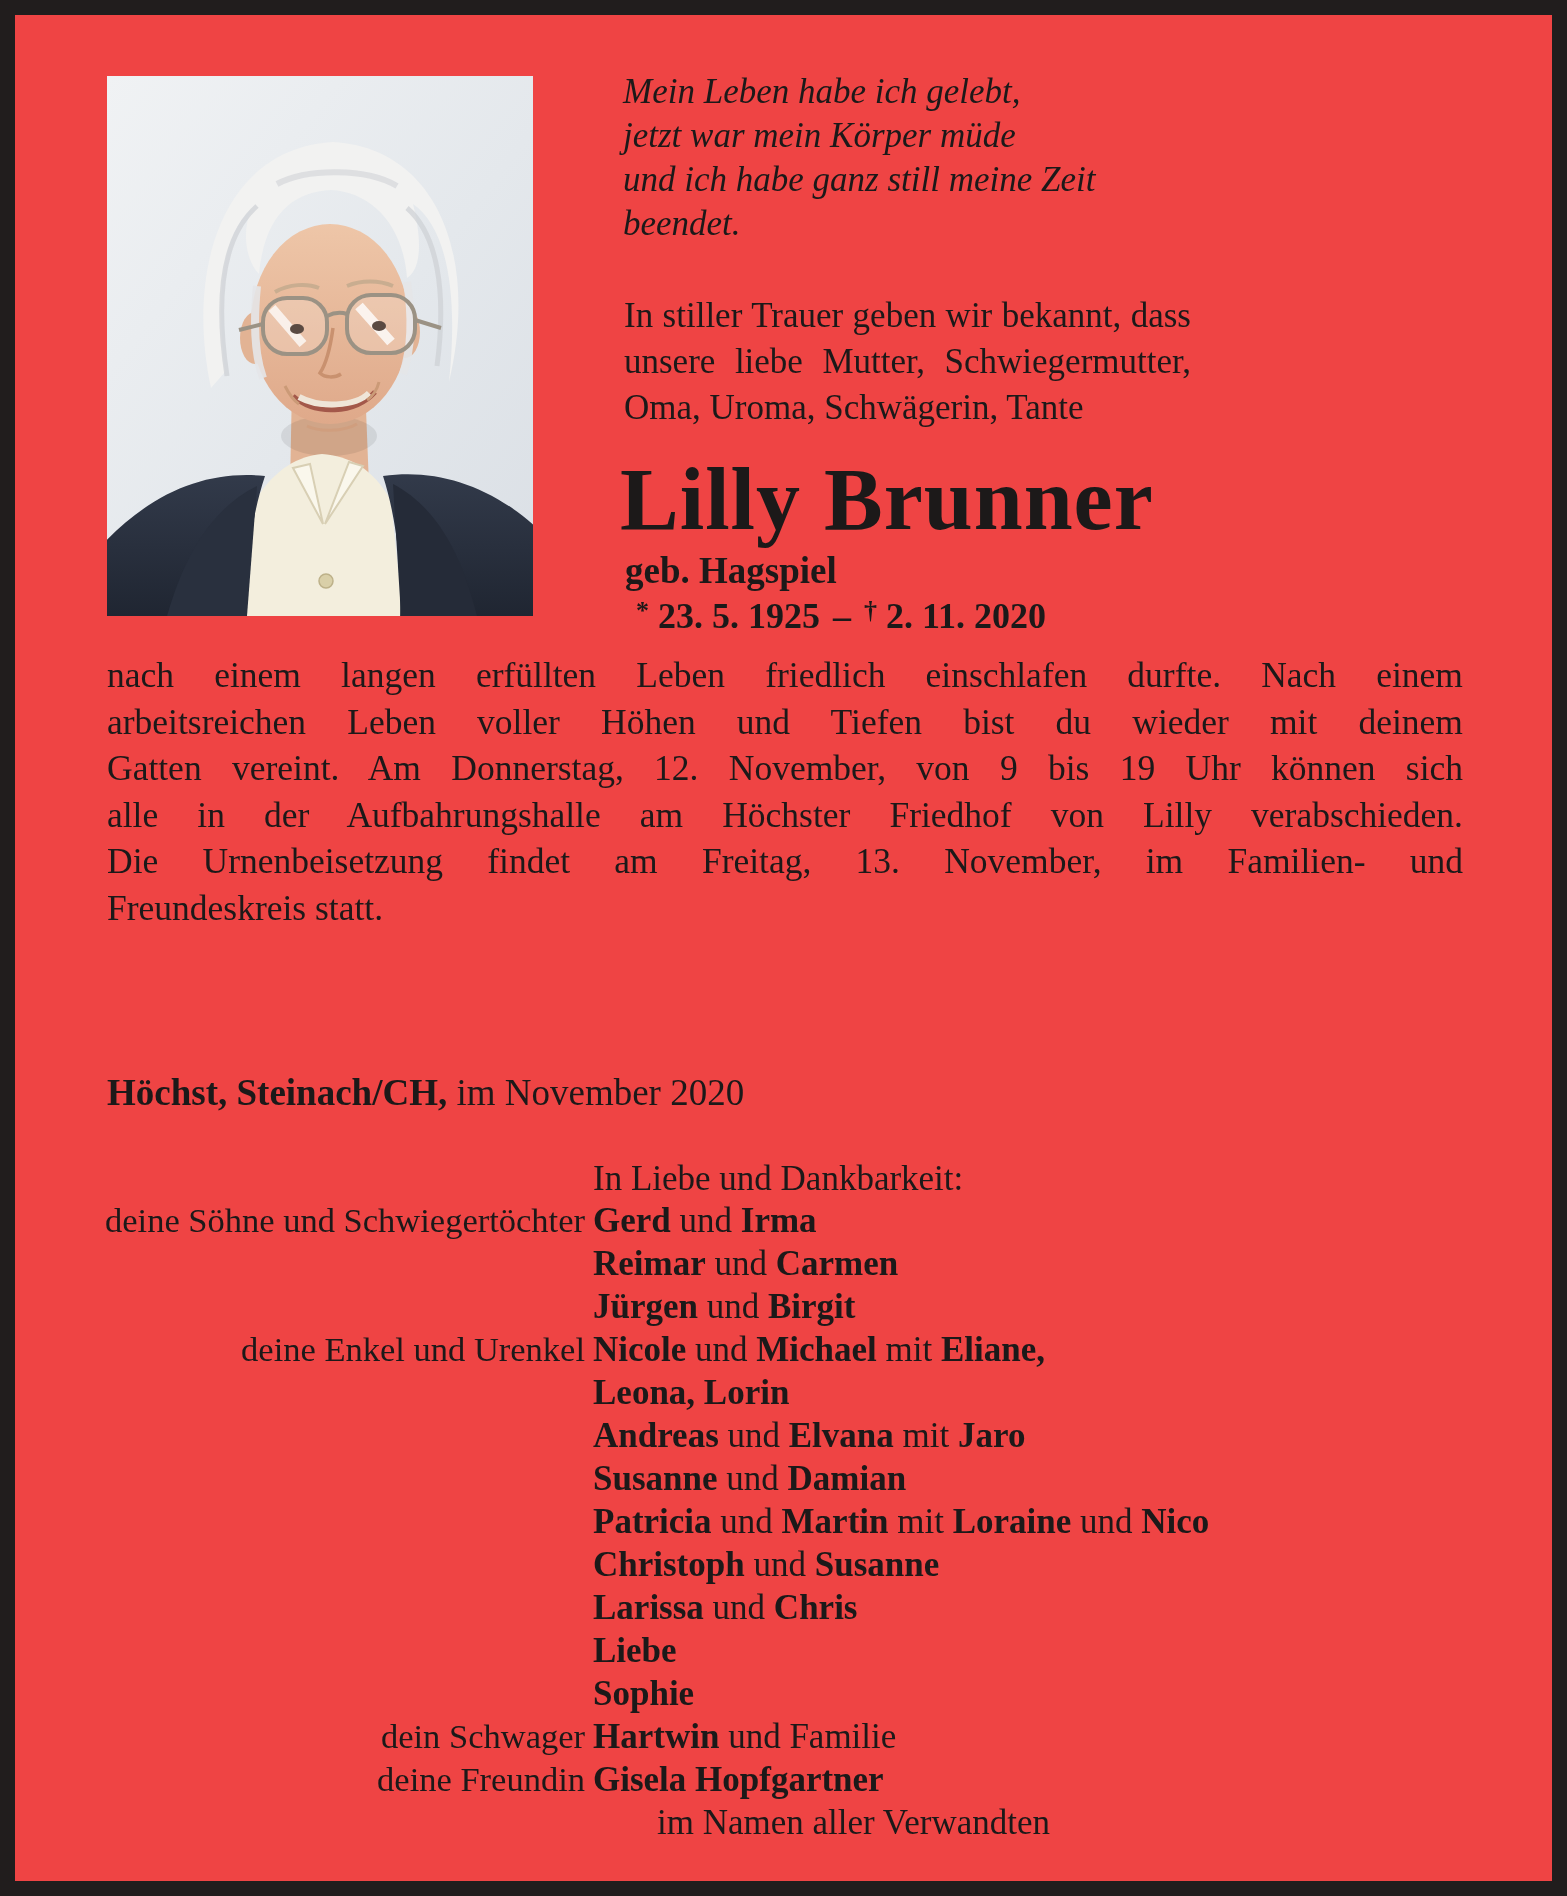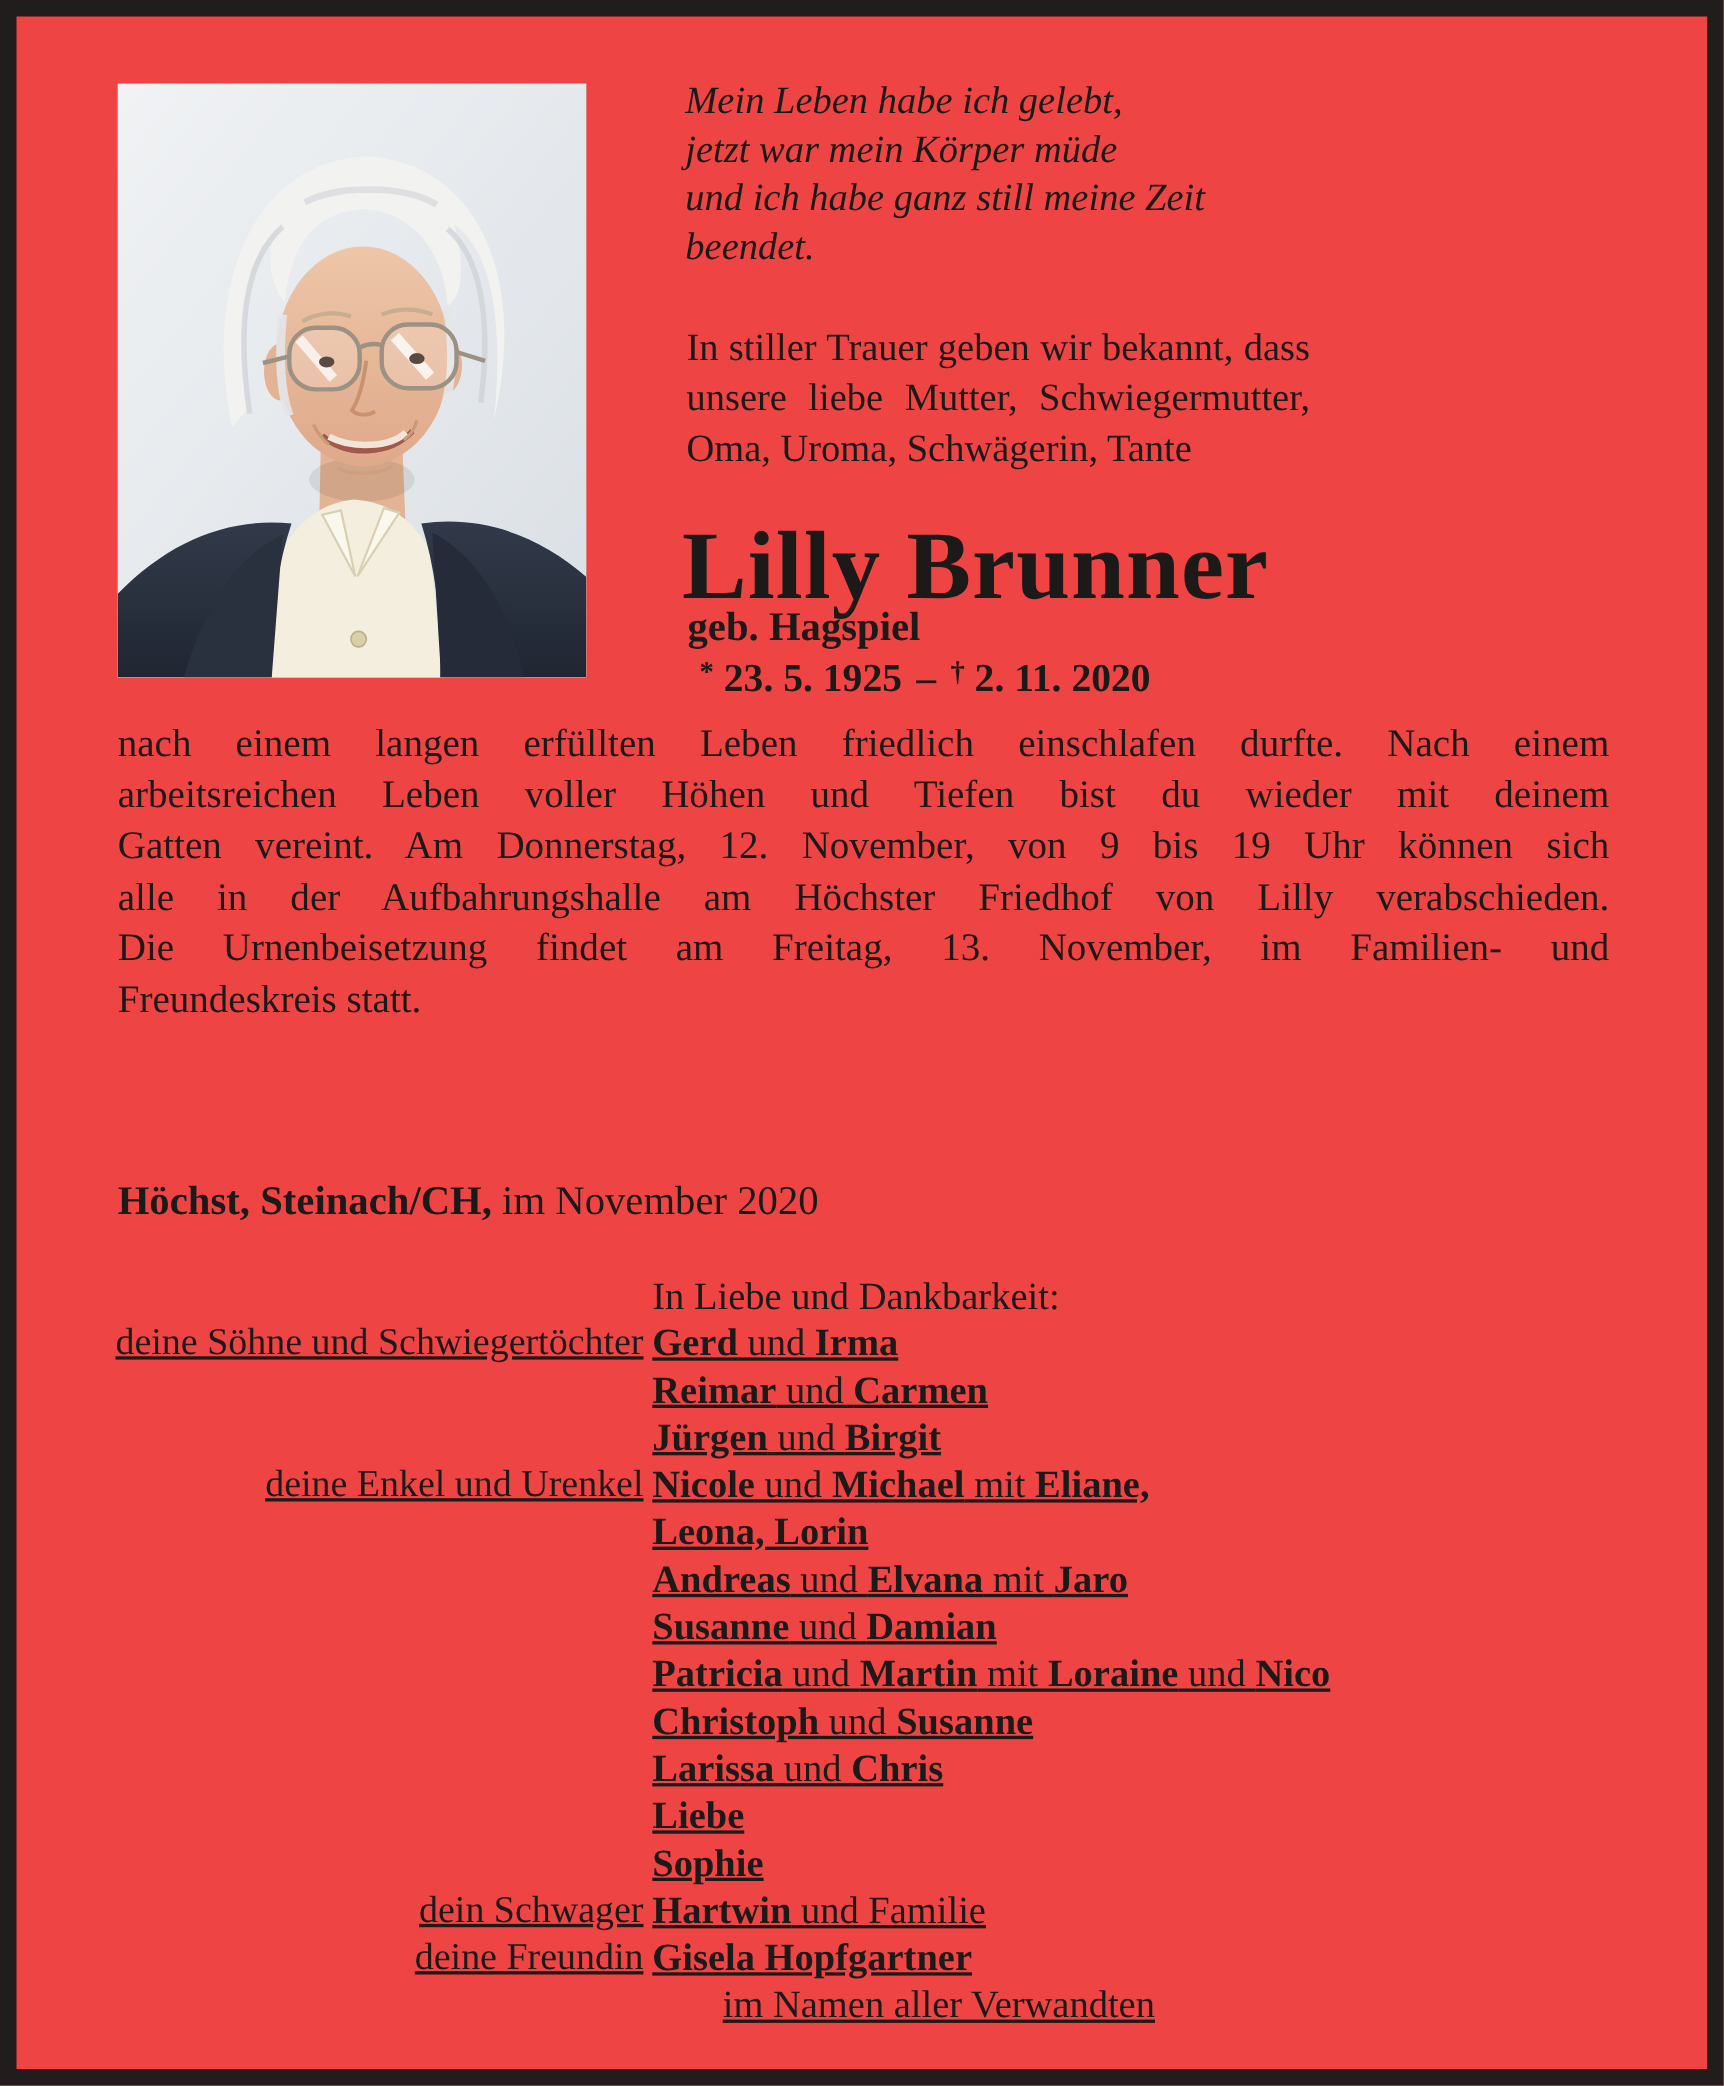--- a/index.html
+++ b/index.html
@@ -18,35 +18,35 @@
   .photo{left:107px;top:76px;width:426px;height:540px;overflow:hidden;background:#e6e9ec;}
   .photo svg{display:block;width:100%;height:100%;}
 
   
   .epitaph{left:623px;top:70px;width:575px;font-style:italic;font-size:35px;line-height:44px;}
 
   
   .announcement{left:624px;top:293px;width:567px;font-size:35px;line-height:46px;}
   .just{text-align:justify;text-align-last:justify;}
 
-  .deceased-name{left:620px;top:468px;font-size:88px;font-weight:700;line-height:96px;letter-spacing:1px;white-space:nowrap;}
+  .deceased-name{left:620px;top:452px;font-size:88px;font-weight:700;line-height:96px;letter-spacing:1px;white-space:nowrap;}
   .maiden{left:625px;top:551px;font-size:37px;font-weight:700;line-height:40px;}
   .dates{left:625px;top:590px;font-size:36px;font-weight:700;line-height:42px;white-space:nowrap;margin-left:11px;}
   .dates .sym{font-size:26px;vertical-align:9px;font-weight:700;}
   .dates .sep{padding:0 4px;}
 
   .body-text{left:107px;top:652px;width:1356px;font-size:35.5px;line-height:46.5px;}
 
   .dateline{left:107px;top:1072px;font-size:37px;line-height:42px;}
   .dateline .place{font-weight:700;}
 
   .closing-intro{left:593px;top:1157px;font-size:35px;line-height:43px;}
 
   .family{left:90px;top:1199px;width:1400px;font-size:35px;line-height:43px;}
-  .fam-row{display:flex;align-items:flex-start;text-decoration:underline;}
+  .fam-row{display:flex;align-items:flex-start;}
   .fam-role{flex:0 0 495px;text-align:right;padding-right:0;font-size:34.5px;}
   .fam-names{margin-left:8px;white-space:nowrap;}
   .fam-names.indent{margin-left:72px;}
   .b{font-weight:700;}
 </style>
 </head>
 <body>
 
 <div class="page">
   <div class="frame"></div>

